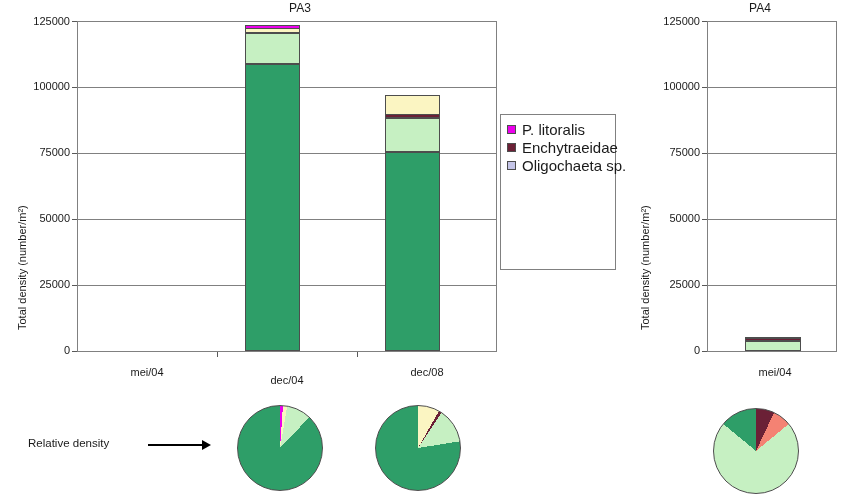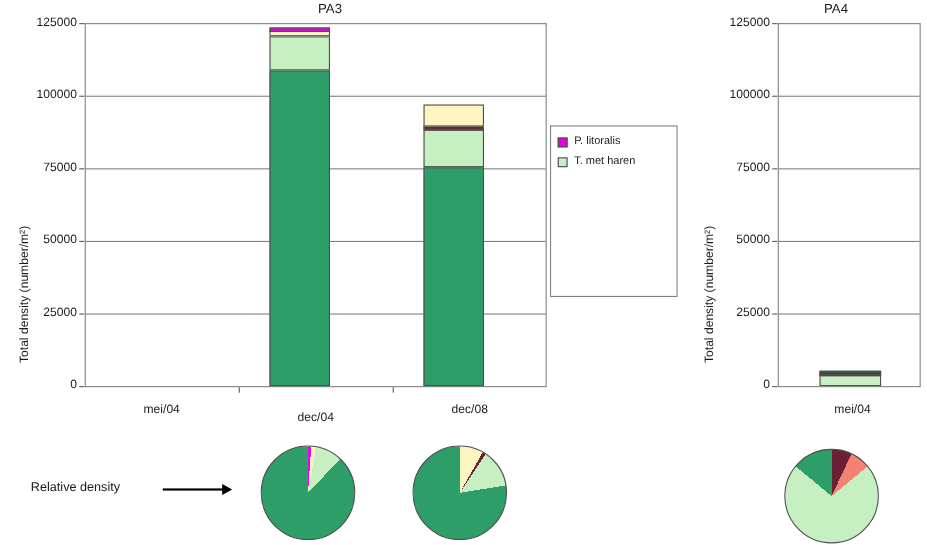--- a/index.html
+++ b/index.html
@@ -92,21 +92,21 @@
     height:18px;
   }
   .legend-swatch{
     width:9px;height:9px;
     box-sizing:border-box;
     border:1px solid #4d4d4d;
     margin-right:6px;
     flex:0 0 auto;
   }
   .legend-label{
-    font-size:10px;
+    font-size:15px;
     color:#1a1a1a;
     white-space:nowrap;
     line-height:1;
   }
 
   
   .pie{
     position:absolute;
     border-radius:50%;
     box-sizing:border-box;
@@ -185,22 +185,26 @@
     <div class="xtick-label" style="left:227px;top:374px;width:120px;">dec/04</div>
     <div class="xtick-label" style="left:367px;top:366px;width:120px;">dec/08</div>
   </div>
 
   <div class="legend" style="left:500px;top:114px;width:116px;height:156px;">
     <div class="legend-row">
       <span class="legend-swatch" style="background:#ec00ec;"></span>
       <span class="legend-label">P. litoralis</span>
     </div>
     <div class="legend-row">
-      <span class="legend-swatch" style="background:#c6f0c2;"></span>
-      <span class="legend-label">T. met haren</span>
+      <span class="legend-swatch" style="background:#6b2036;"></span>
+      <span class="legend-label">Enchytraeidae</span>
+    </div>
+    <div class="legend-row">
+      <span class="legend-swatch" style="background:#c5c5e8;"></span>
+      <span class="legend-label">Oligochaeta sp.</span>
     </div>
   </div>
 
   <div>
 
     <div class="chart-title" style="left:700px;top:1px;width:120px;">PA4</div>
 
     <div class="axis-title" style="left:639px;top:330px;">Total density (number/m²)</div>
 
     <div class="ytick-label" style="left:640px;top:15px;width:60px;">125000</div>

